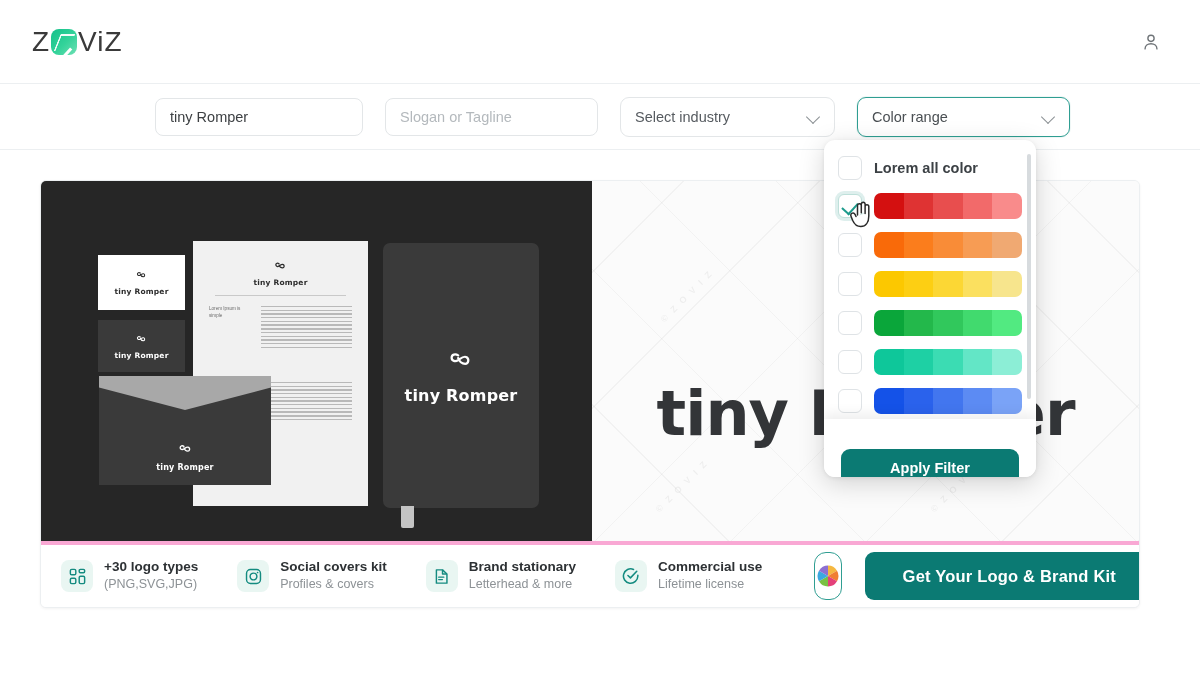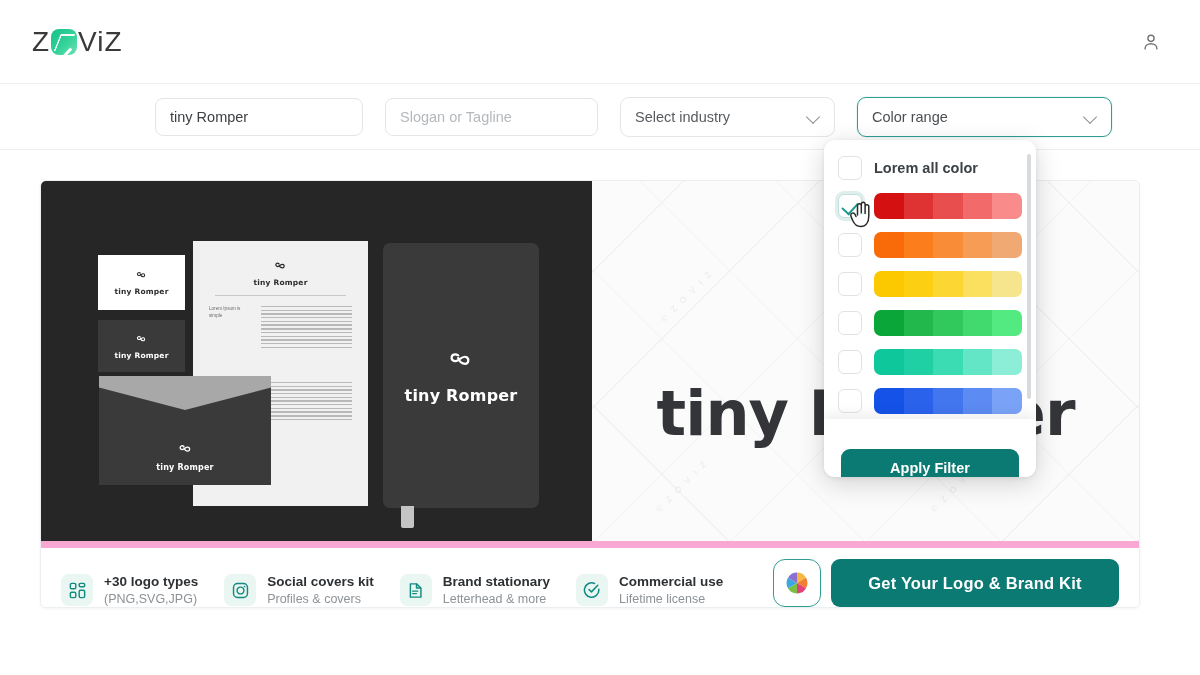--- a/index.html
+++ b/index.html
@@ -59,21 +59,21 @@
   .field.name { width:208px; }
   .field.slogan { width:213px; color:#b4b9bd; cursor:text; }
   .select {
     height:40px; border:1px solid #e3e6e8; border-radius:9px; background:#fff;
     display:flex; align-items:center; justify-content:space-between;
     padding:0 14px; font-size:14.5px; color:#565b60; cursor:pointer;
     position:relative;
   }
   .select.industry { width:215px; }
   .select.colorrange {
-    width:255px; border:1.6px solid #2f9e92; color:#4a4f53;
+    width:213px; border:1.6px solid #2f9e92; color:#4a4f53;
     box-shadow:0 0 0 1px rgba(47,158,146,.08);
   }
   .chev { width:12px; height:12px; position:relative; margin-left:8px; }
   .chev::before{
     content:""; position:absolute; left:0; top:1px; width:9px; height:9px;
     border-right:1.8px solid #8b9094; border-bottom:1.8px solid #8b9094;
     transform:rotate(45deg);
   }
 
   
@@ -152,22 +152,22 @@
     position:absolute; left:50%; top:50%; transform:translate(-50%,-50%);
     display:flex; flex-direction:column; align-items:center; gap:18px; width:100%;
   }
   .big-name{
     font-family:"DejaVu Sans", sans-serif; font-weight:bold;
     font-size:62px; color:#333538; letter-spacing:-1px; white-space:nowrap;
   }
 
   
   .features{
-    height:67px; border-top:7px solid #f9a8d4; background:#fff;
-    display:flex; align-items:flex-end; padding:0 20px; gap:0;
+    height:67px; border-top:4px solid #f9a8d4; background:#fff;
+    display:flex; align-items:center; padding:0 20px; gap:13px;
   }
   .feat{ display:flex; align-items:center; gap:11px; margin-right:26px; }
   .feat-ic{
     width:32px; height:32px; border-radius:8px; background:#e9f6f2;
     display:flex; align-items:center; justify-content:center; flex:0 0 auto;
   }
   .feat-t1{ font-size:13.5px; font-weight:bold; color:#2d3134; line-height:1.25; white-space:nowrap;}
   .feat-t2{ font-size:12.5px; color:#8d9296; line-height:1.3; white-space:nowrap;}
   .spacer{ flex:1; }
   .wheel-btn{

